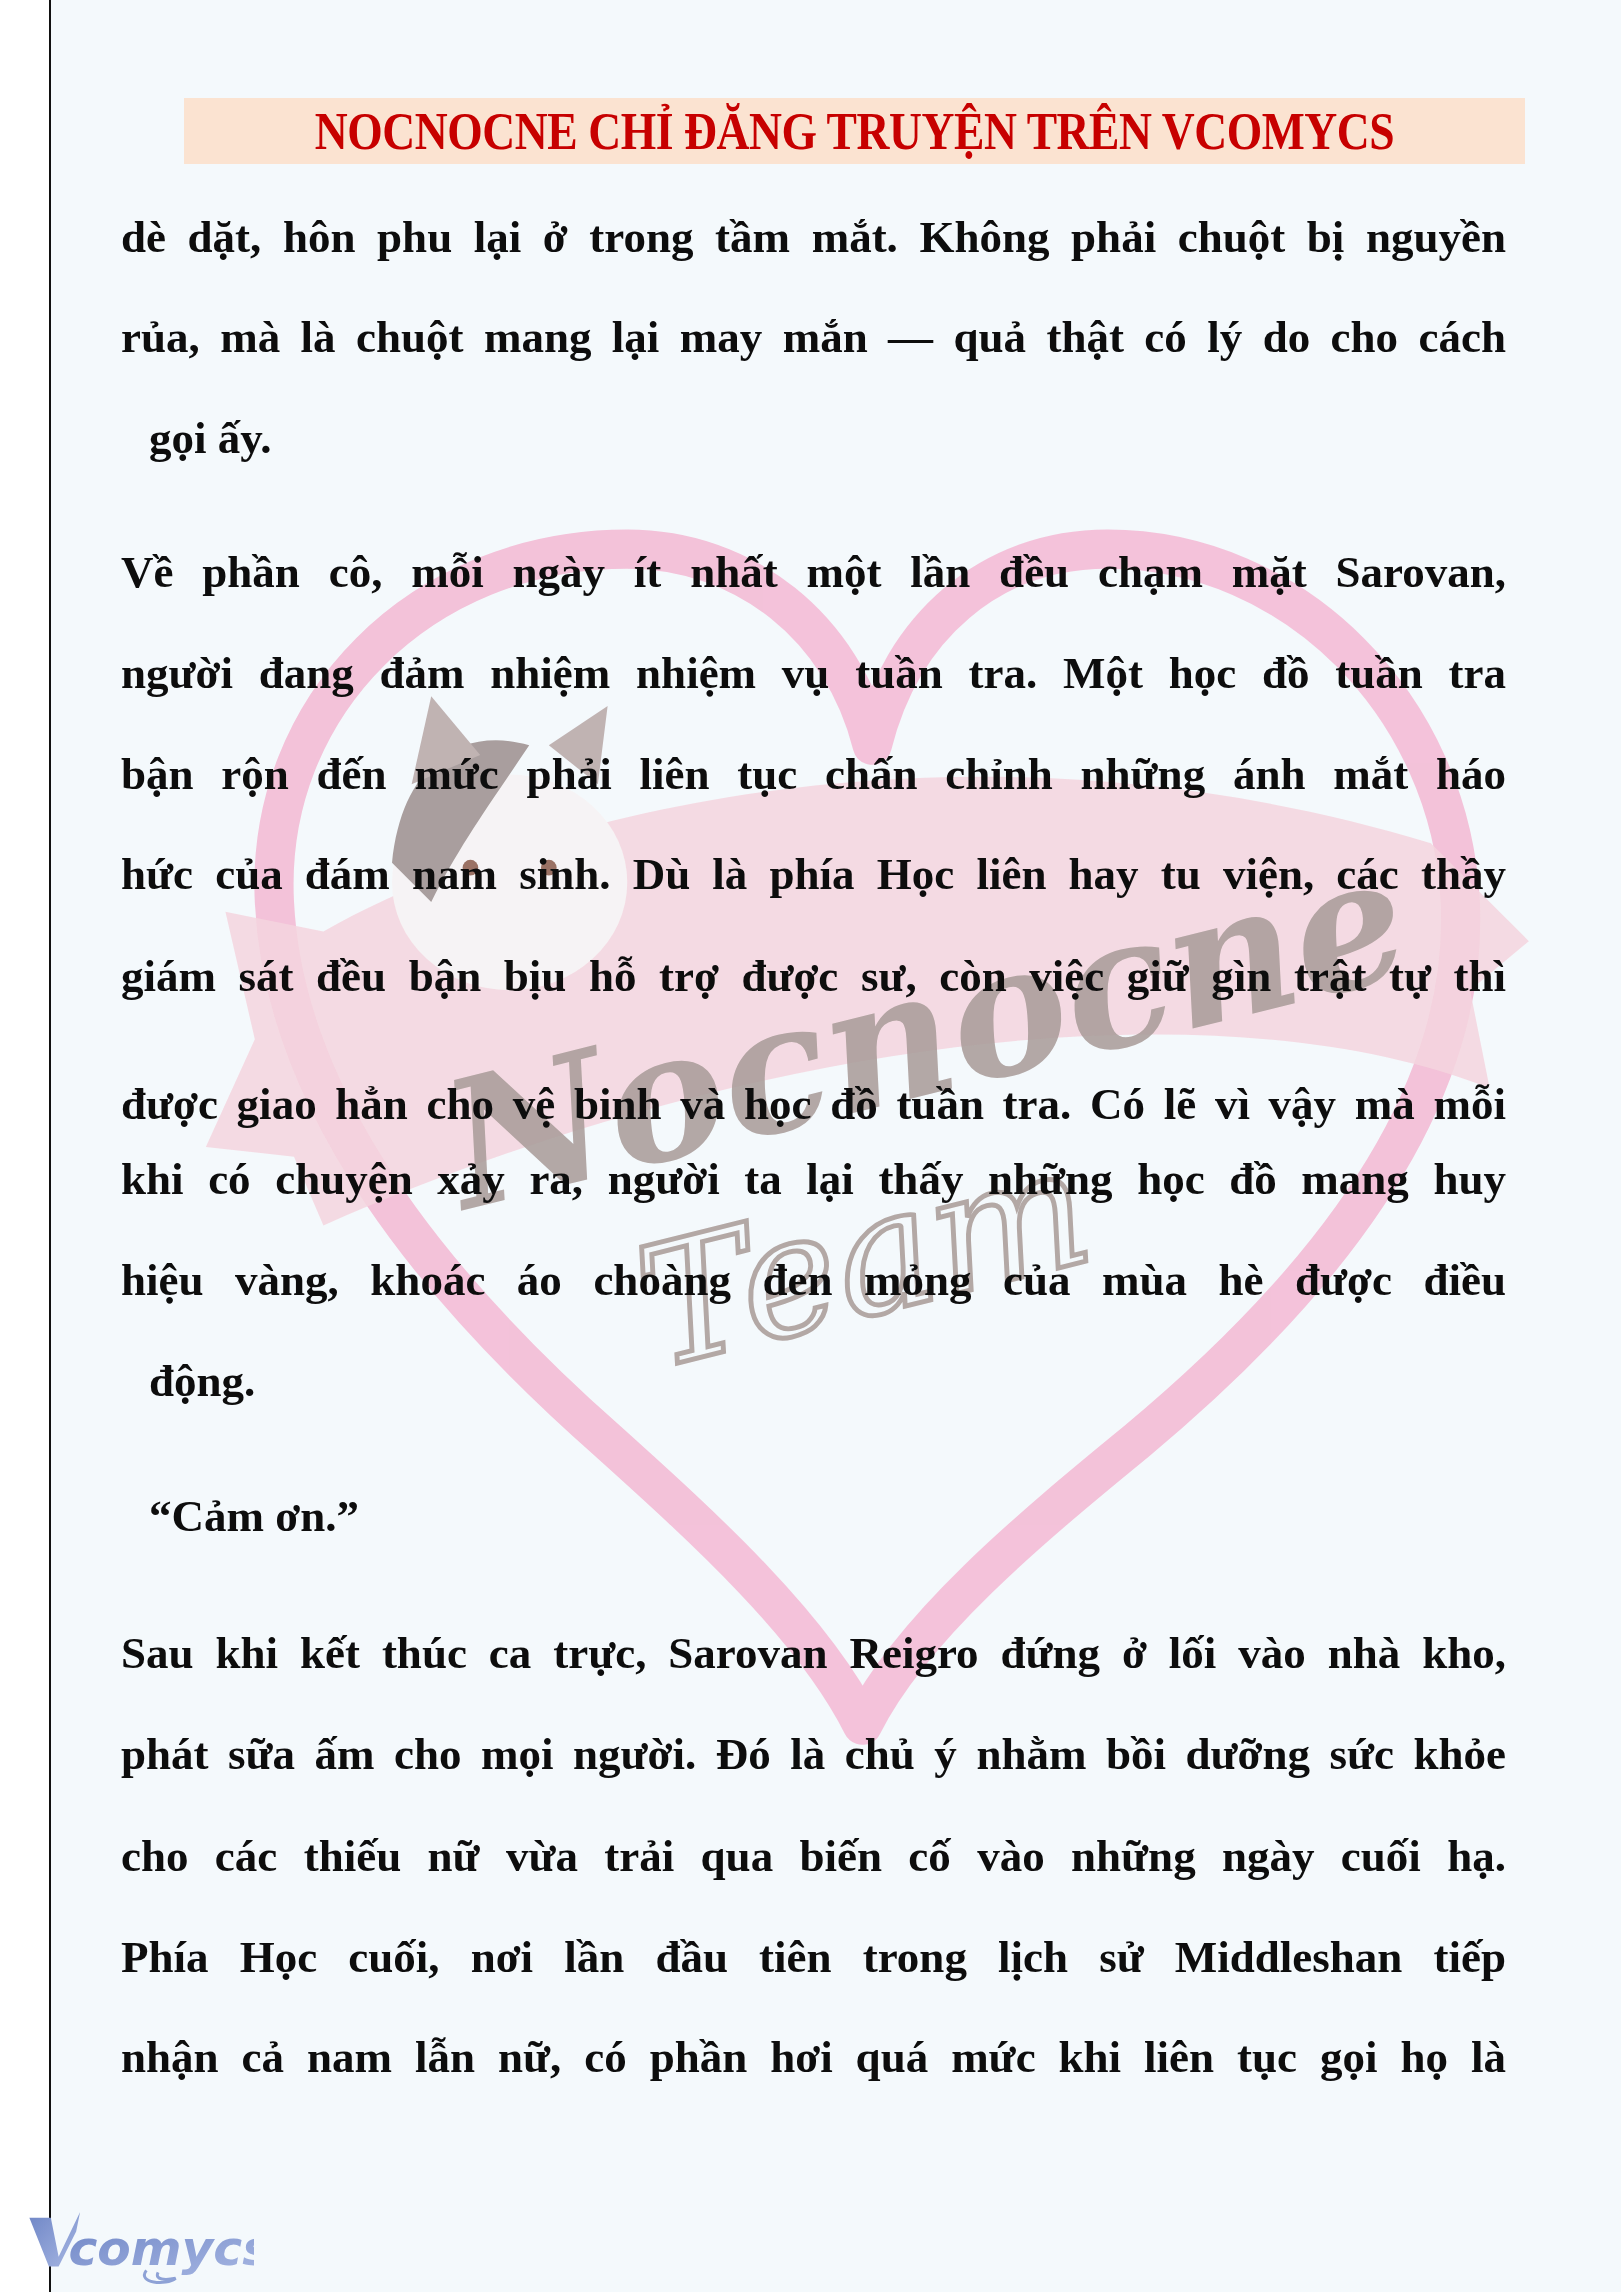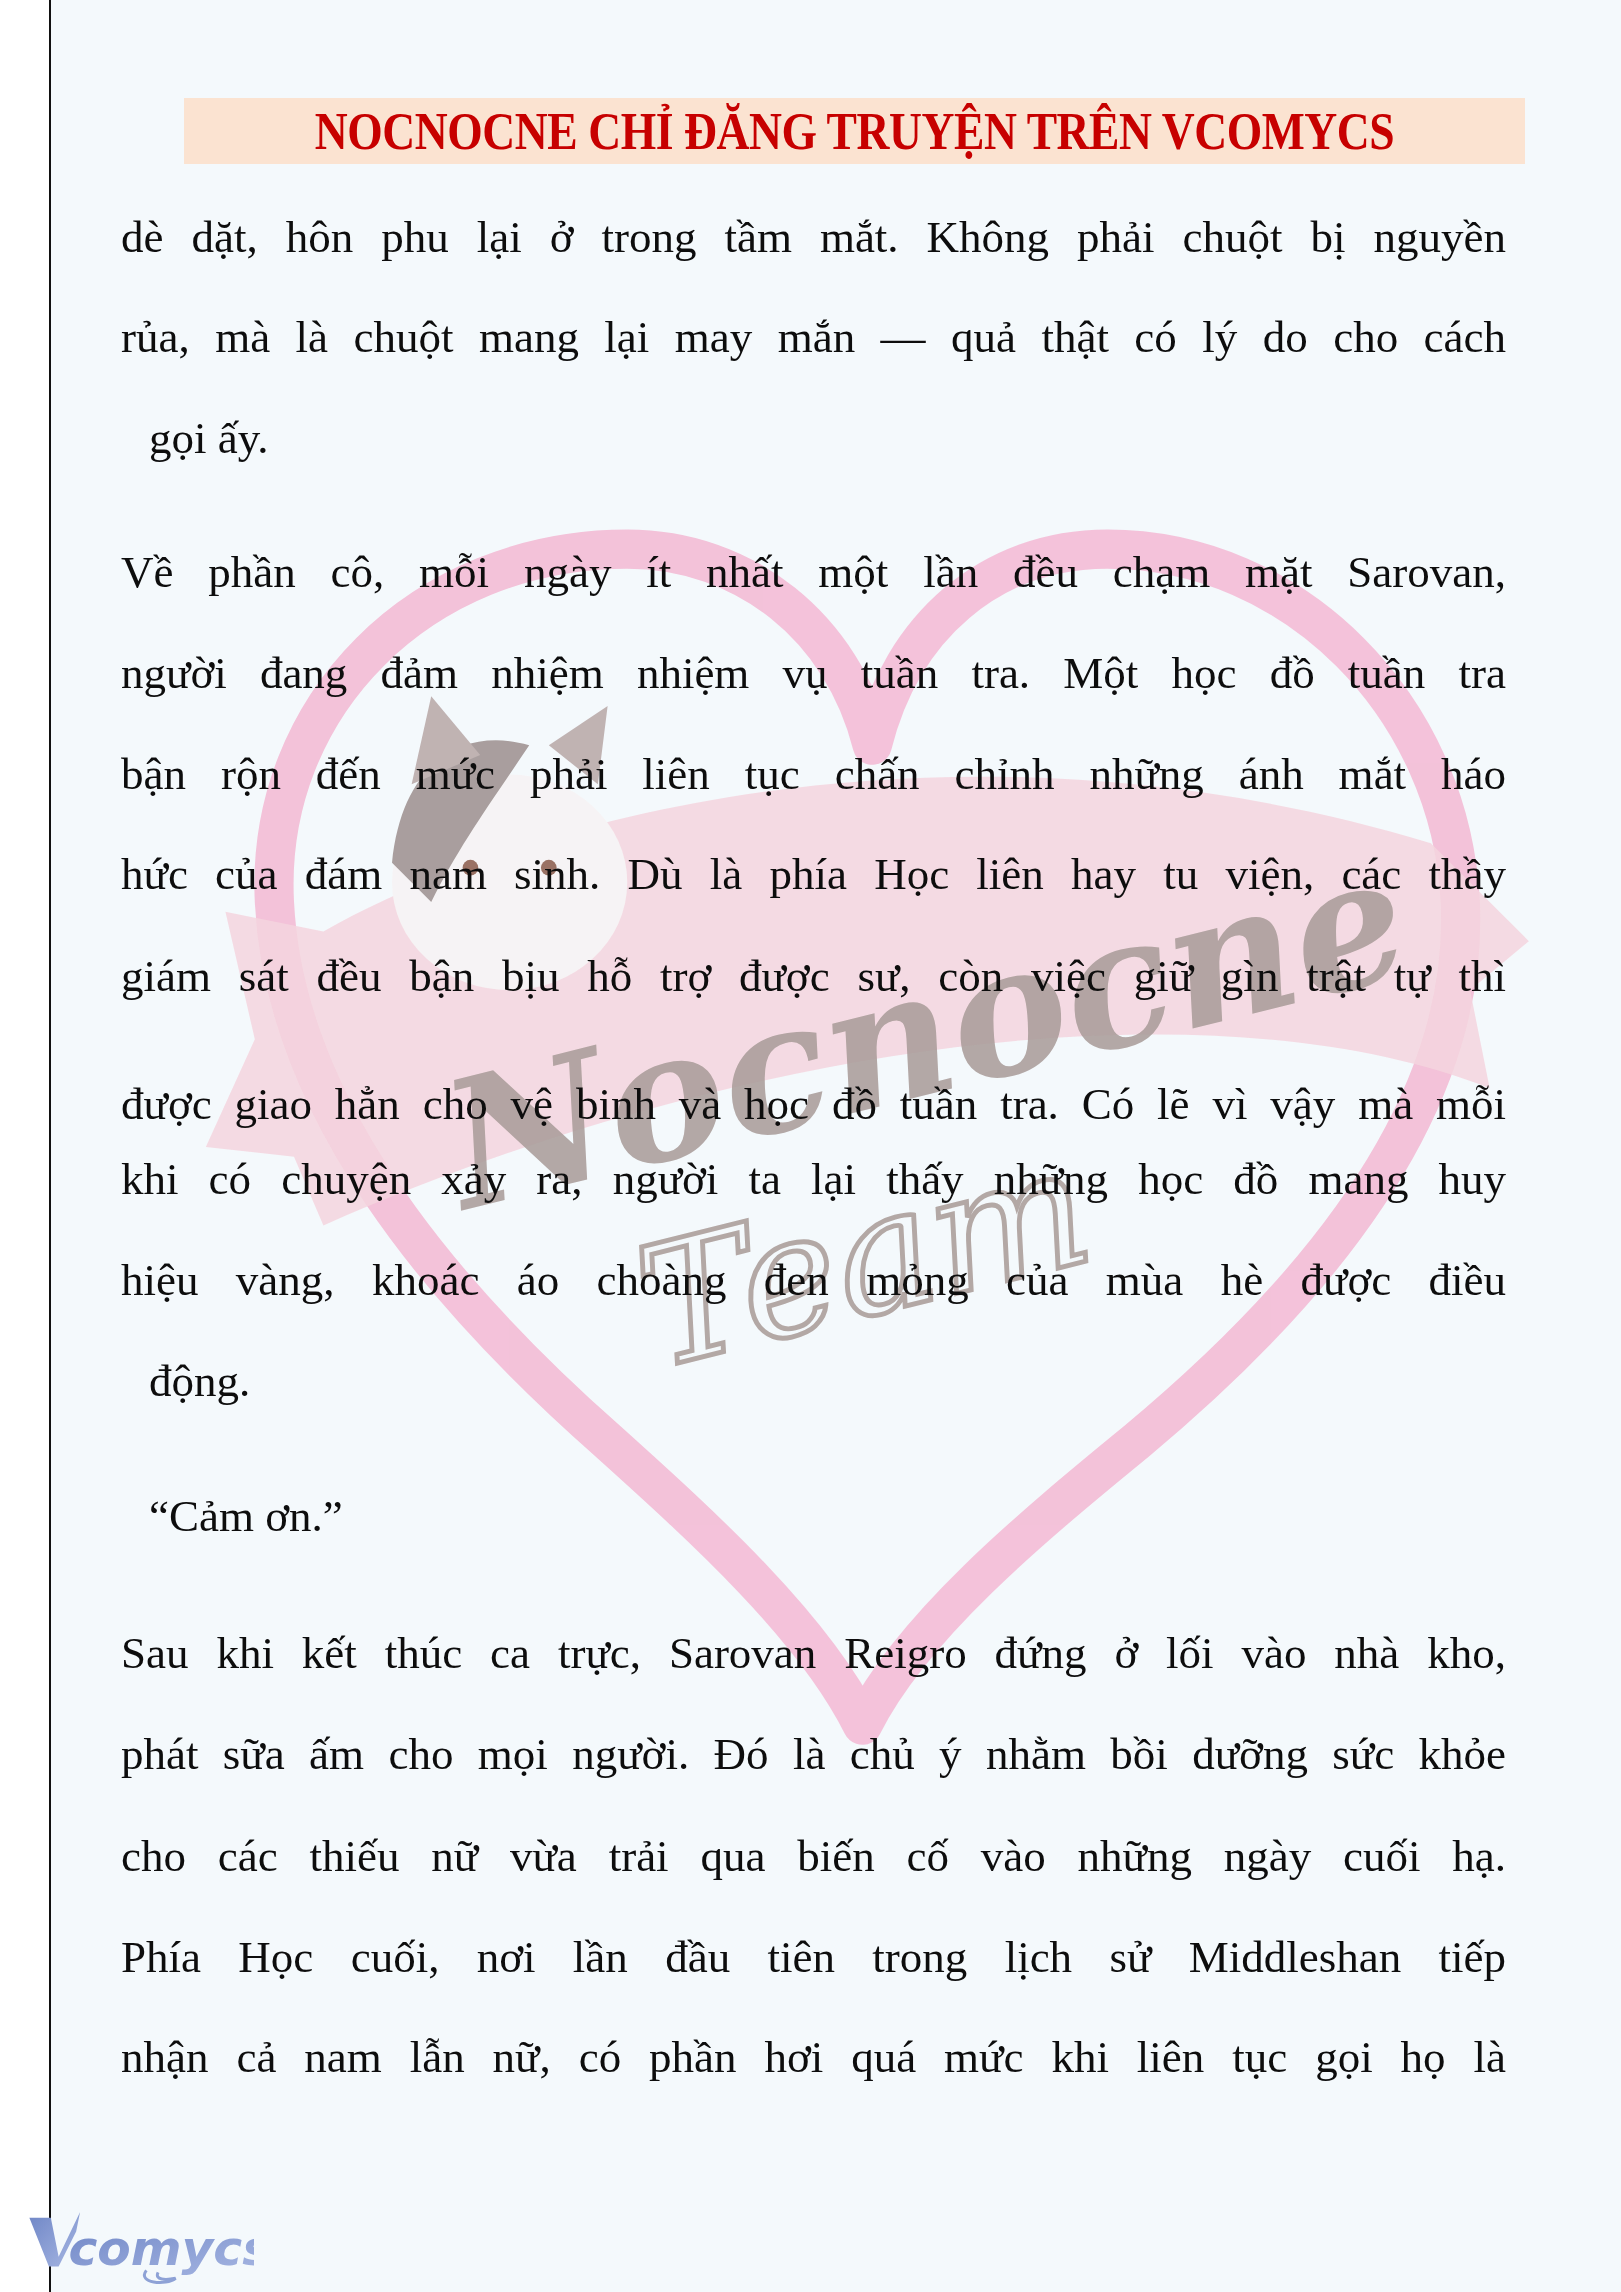--- a/index.html
+++ b/index.html
@@ -23,21 +23,21 @@
   .banner-text {
     position: absolute; left: 184px; top: 98px; width: 1341px; height: 66px;
     line-height: 66px; text-align: center;
     color: #c70000; font-family: "Liberation Serif", serif; font-weight: bold;
     font-size: 53px; letter-spacing: -0.5px;
     transform: scaleX(0.86); transform-origin: center;
     white-space: nowrap;
   }
   .line {
     position: absolute; left: 121px; width: 1385px; height: 59px;
-    font-family: "Liberation Serif", serif; font-weight: normal;
+    font-family: "Liberation Serif", serif; font-weight: bold;
     font-size: 45px; line-height: 59px; color: #0d0d0d;
     text-align: justify; text-align-last: justify; white-space: nowrap;
   }
   .line.last { text-align-last: left; margin-left: 28px; }
   .logo {
     position: absolute; left: 29px; top: 2210px; width: 225px; height: 78px;
   }
 </style>
 </head>
 <body>

